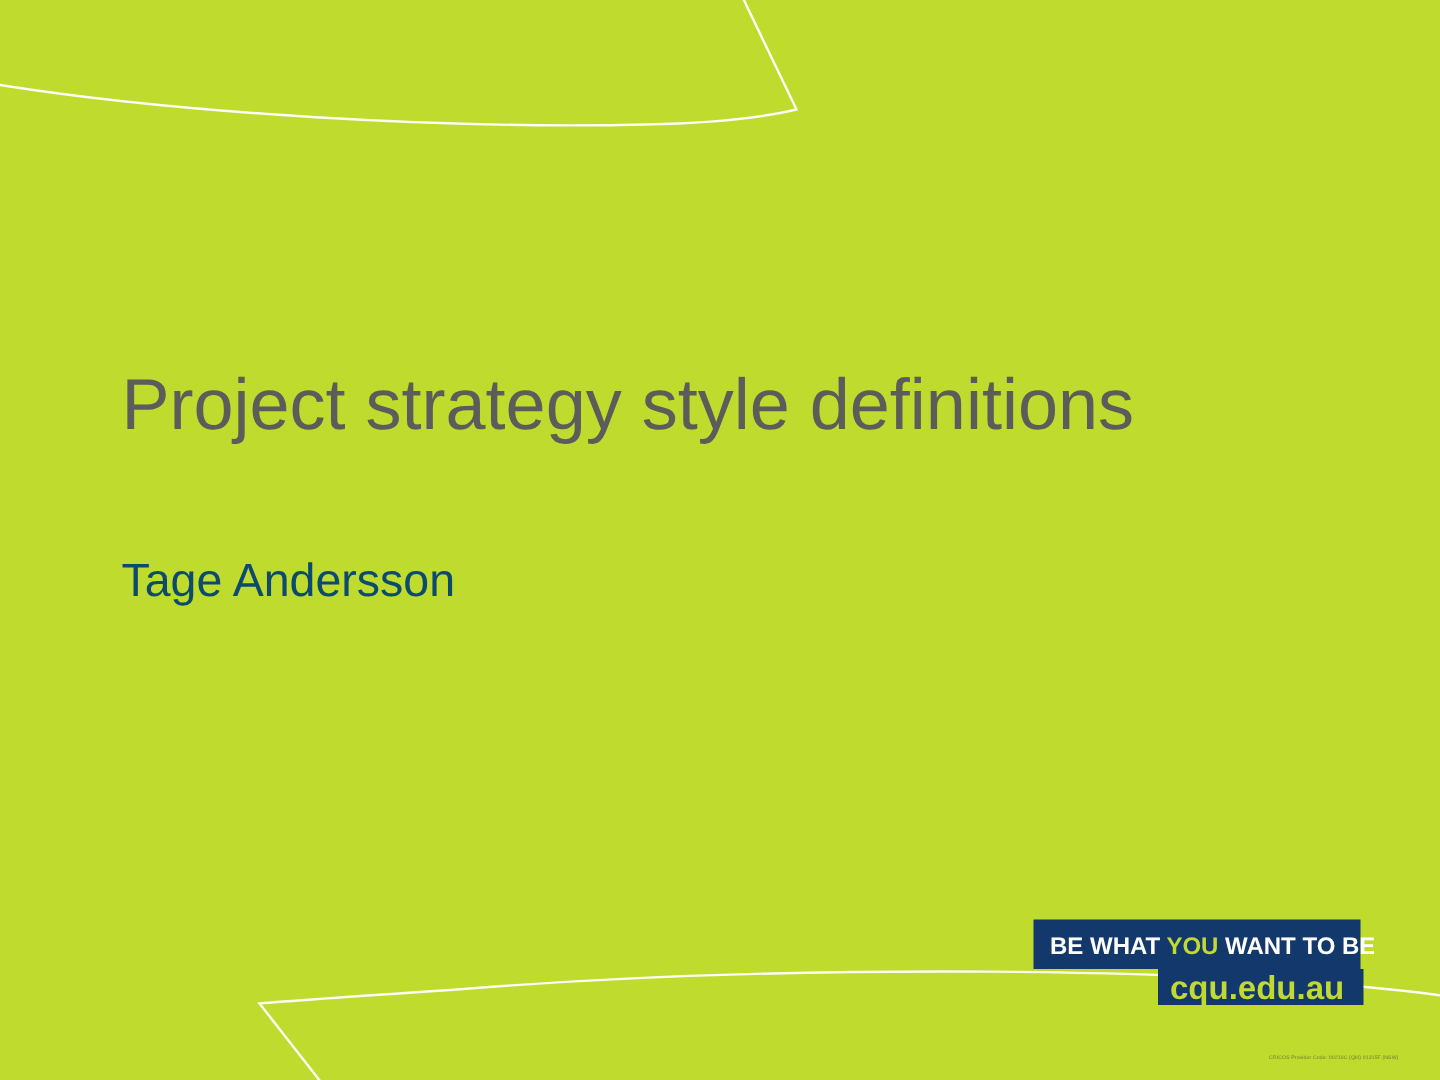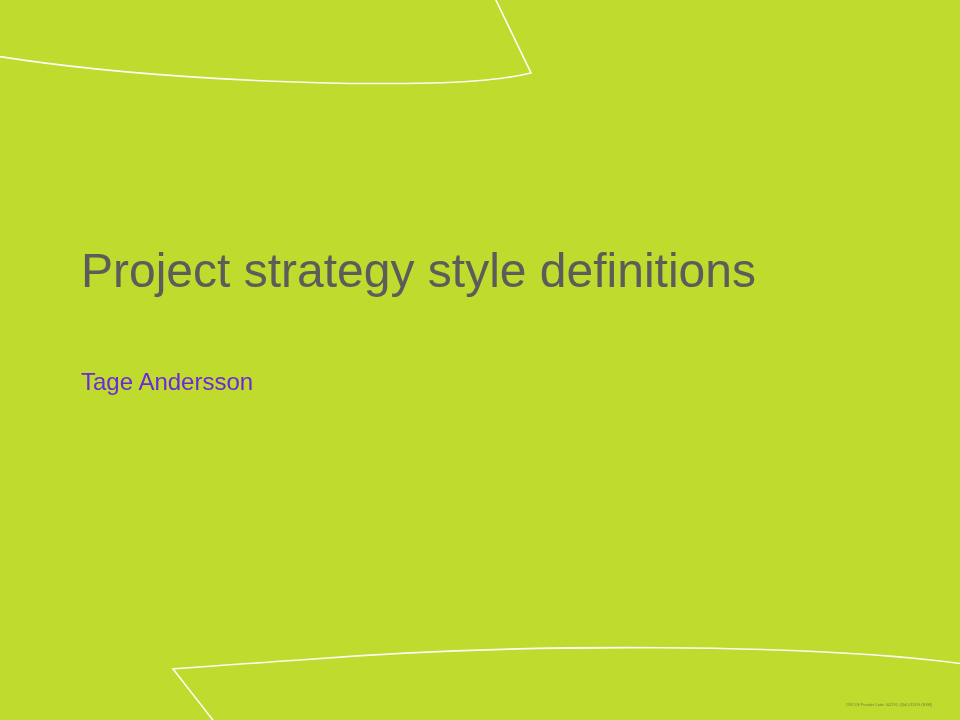--- a/index.html
+++ b/index.html
@@ -52,24 +52,24 @@
 
   .subtitle-block {
     position: absolute;
     left: 81px;
     top: 363px;
     width: 700px;
   }
   .subtitle-line {
     margin: 0;
     font-family: "Liberation Sans", sans-serif;
-    font-size: 24px;
+    font-size: 31px;
     font-weight: 400;
     line-height: 1.58;
-    color: #6d28d9;
+    color: #0c4a6e;
     white-space: nowrap;
   }
 
   
   .logo-wrap {
     position: absolute;
     left: 683px;
     top: 450px;
     width: 240px;
     height: 145px;
@@ -115,16 +115,26 @@
 
   <div class="title-block">
     <h1 class="slide-title">Project strategy style definitions</h1>
   </div>
 
   <div class="subtitle-block">
     <p class="subtitle-line">Tage Andersson</p>
   </div>
 
 
+  <div class="banner-wrap">
+    <svg class="banner-svg" viewBox="0 0 230 62" width="230" height="62" aria-hidden="true">
+      <rect x="3" y="3" width="218" height="33" fill="#13386b"></rect>
+      <rect x="86" y="36" width="137" height="24" fill="#13386b"></rect>
+      <text x="14" y="26" font-family="&quot;Liberation Sans&quot;, sans-serif" font-size="16" font-weight="bold">
+        <tspan fill="#ffffff">BE WHAT </tspan><tspan fill="#c3d933">YOU</tspan><tspan fill="#ffffff"> WANT TO BE</tspan>
+      </text>
+      <text x="94" y="56" font-family="&quot;Liberation Sans&quot;, sans-serif" font-size="22" font-weight="bold" fill="#c3d933">cqu.edu.au</text>
+    </svg>
+  </div>
 
   <div class="footer-note">CRICOS Provider Code: 00219C (Qld) 01315F (NSW)</div>
 
 </div>
 
 </body></html>

